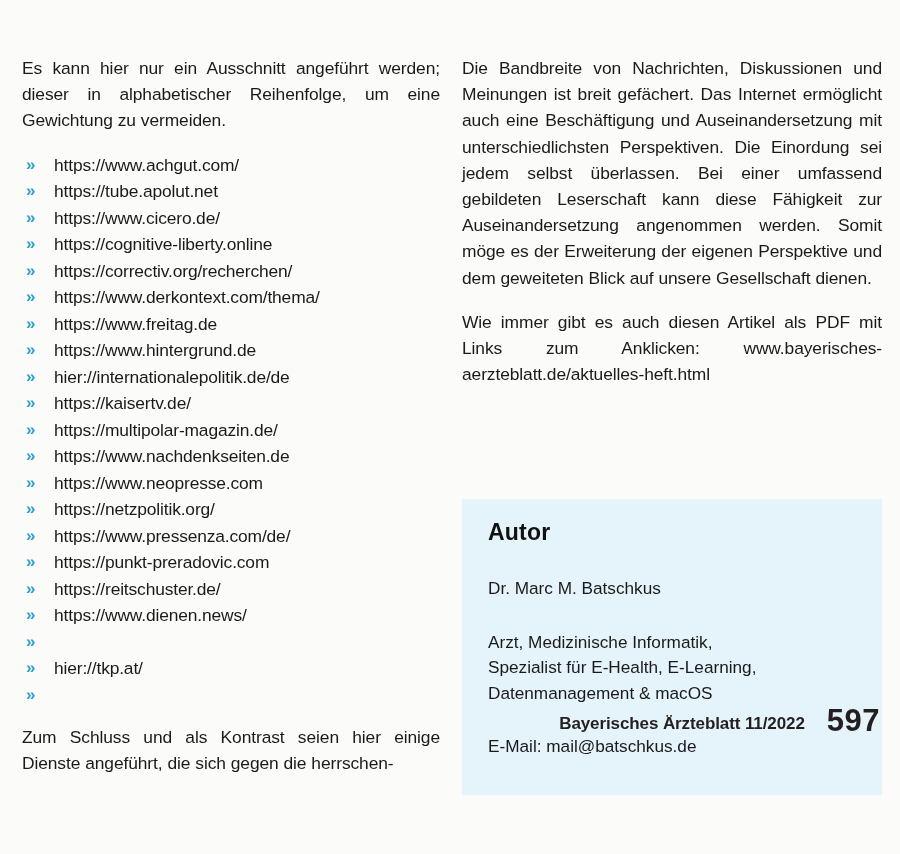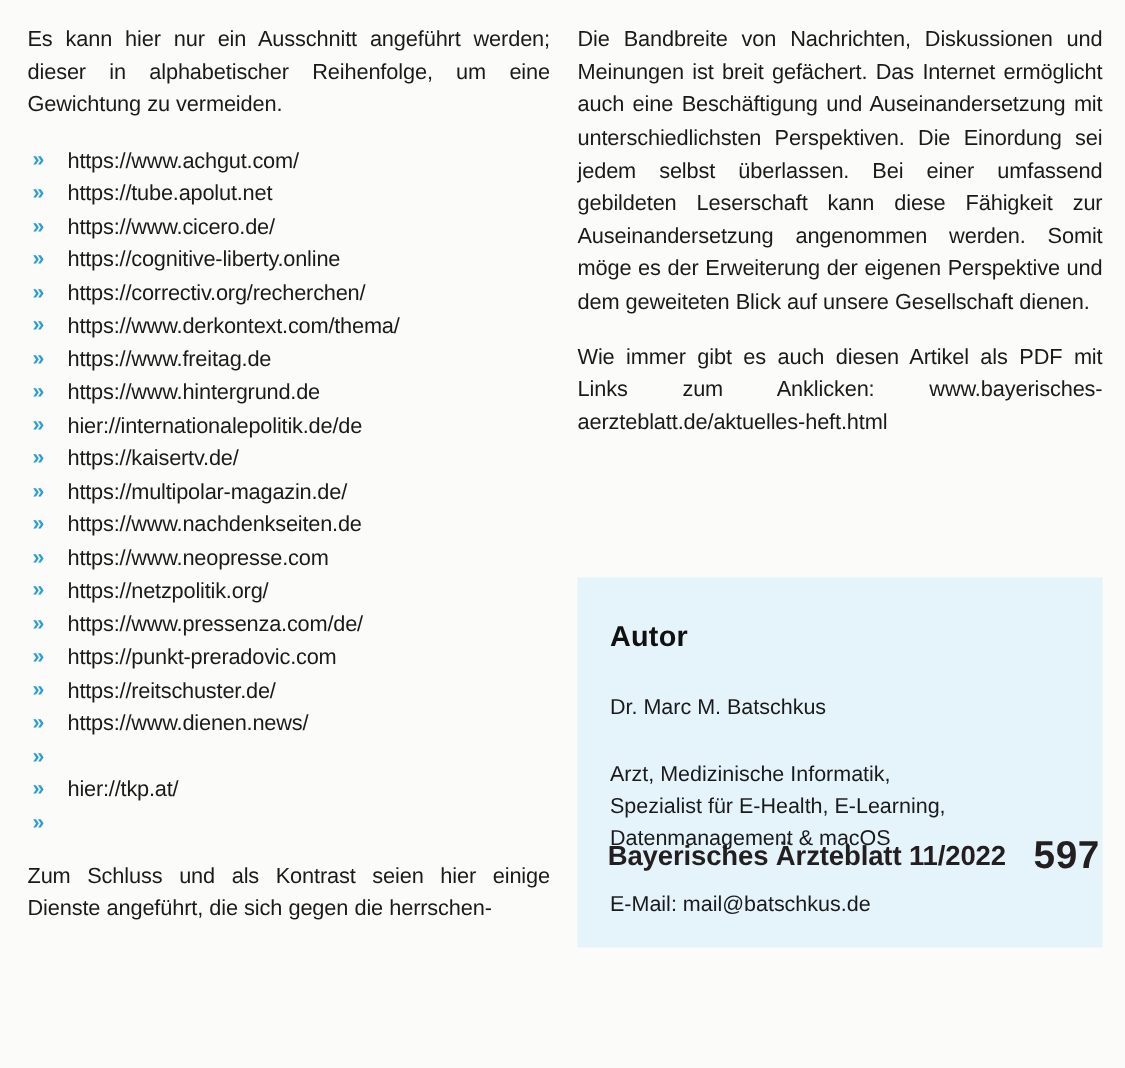--- a/index.html
+++ b/index.html
@@ -15,20 +15,21 @@
     color: #1a1a1a;
     overflow: hidden;
     position: relative;
   }
 
   .page {
     position: relative;
     width: 900px;
     height: 716px;
     box-sizing: border-box;
+    margin-top: 37px;
   }
 
   
   .columns {
     position: absolute;
     top: 0;
     left: 0;
     width: 900px;
     height: 790px;
   }
@@ -82,21 +83,21 @@
 
   
   .author-box {
     position: absolute;
     left: 462px;
     top: 462px;
     width: 420px;
     height: 296px;
     background: #e5f3fb;
     box-sizing: border-box;
-    padding: 34px 30px 0 26px;
+    padding: 20px 30px 0 26px;
   }
   .author-box h2 {
     margin: 0 0 30px 0;
     font-size: 23px;
     font-weight: bold;
     letter-spacing: 0.2px;
     color: #111;
   }
   .author-box .a-line {
     font-size: 17.2px;
@@ -120,21 +121,21 @@
   }
   .footer-inner {
     position: absolute;
     right: 20px;
     bottom: 0;
     display: flex;
     align-items: baseline;
     gap: 22px;
   }
   .footer-title {
-    font-size: 22px;
+    font-size: 17px;
     font-weight: bold;
     letter-spacing: -0.1px;
     color: #231f20;
   }
   .footer-page {
     font-size: 31px;
     font-weight: bold;
     letter-spacing: 0.5px;
     color: #231f20;
     position: relative;

